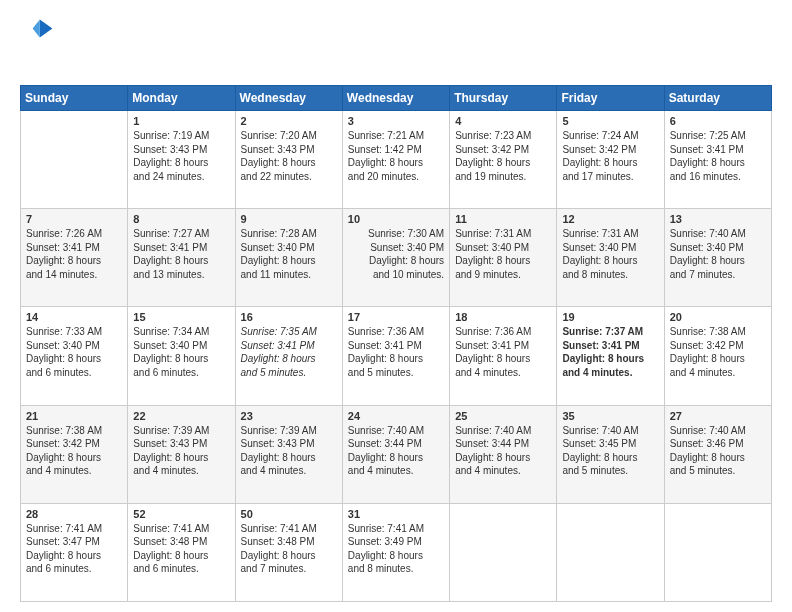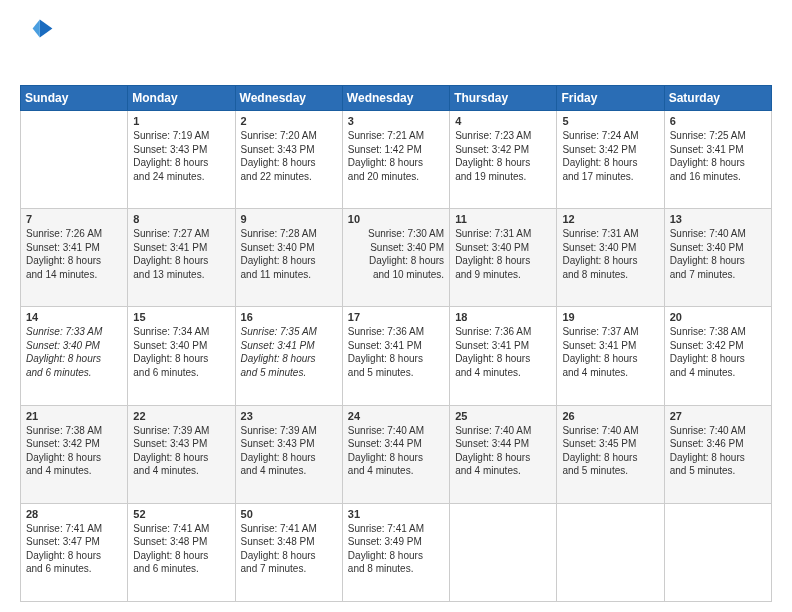--- a/index.html
+++ b/index.html
@@ -218,21 +218,21 @@
             <span class="day-num">13</span>
             <div class="day-info" style="white-space: pre-line;">Sunrise: 7:40 AM
 Sunset: 3:40 PM
 Daylight: 8 hours
 and 7 minutes.</div>
           </td>
         </tr>
         <tr>
           <td>
             <span class="day-num">14</span>
-            <div class="day-info" style="white-space: pre-line; font-style: italic;">Sunrise: 7:33 AM
+            <div class="day-info" style="white-space: pre-line;">Sunrise: 7:33 AM
 Sunset: 3:40 PM
 Daylight: 8 hours
 and 6 minutes.</div>
           </td>
           <td>
             <span class="day-num">15</span>
             <div class="day-info" style="white-space: pre-line;">Sunrise: 7:34 AM
 Sunset: 3:40 PM
 Daylight: 8 hours
 and 6 minutes.</div>
@@ -253,21 +253,21 @@
           </td>
           <td>
             <span class="day-num">18</span>
             <div class="day-info" style="white-space: pre-line;">Sunrise: 7:36 AM
 Sunset: 3:41 PM
 Daylight: 8 hours
 and 4 minutes.</div>
           </td>
           <td>
             <span class="day-num">19</span>
-            <div class="day-info" style="white-space: pre-line;">Sunrise: 7:37 AM
+            <div class="day-info" style="white-space: pre-line; font-weight: bold;">Sunrise: 7:37 AM
 Sunset: 3:41 PM
 Daylight: 8 hours
 and 4 minutes.</div>
           </td>
           <td>
             <span class="day-num">20</span>
             <div class="day-info" style="white-space: pre-line;">Sunrise: 7:38 AM
 Sunset: 3:42 PM
 Daylight: 8 hours
 and 4 minutes.</div>
@@ -303,21 +303,21 @@
 and 4 minutes.</div>
           </td>
           <td>
             <span class="day-num">25</span>
             <div class="day-info" style="white-space: pre-line;">Sunrise: 7:40 AM
 Sunset: 3:44 PM
 Daylight: 8 hours
 and 4 minutes.</div>
           </td>
           <td>
-            <span class="day-num">26</span>
+            <span class="day-num">35</span>
             <div class="day-info" style="white-space: pre-line;">Sunrise: 7:40 AM
 Sunset: 3:45 PM
 Daylight: 8 hours
 and 5 minutes.</div>
           </td>
           <td>
             <span class="day-num">27</span>
             <div class="day-info" style="white-space: pre-line;">Sunrise: 7:40 AM
 Sunset: 3:46 PM
 Daylight: 8 hours

